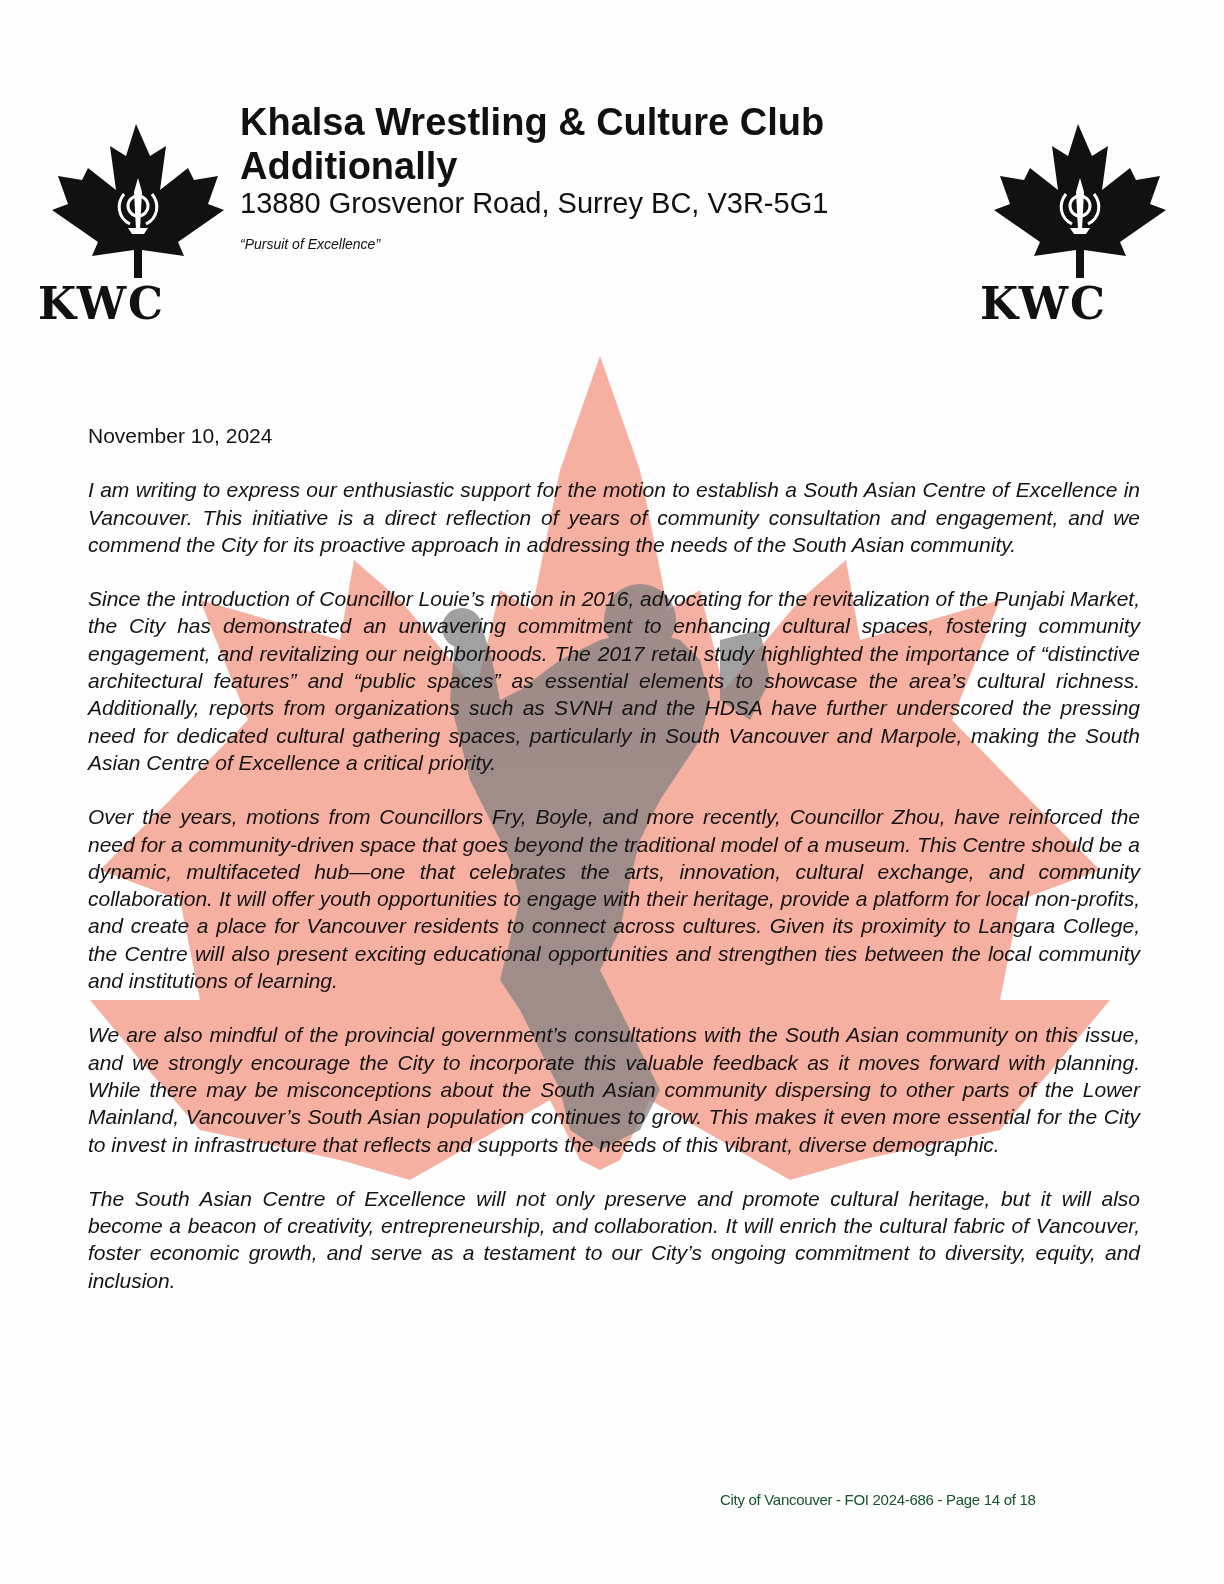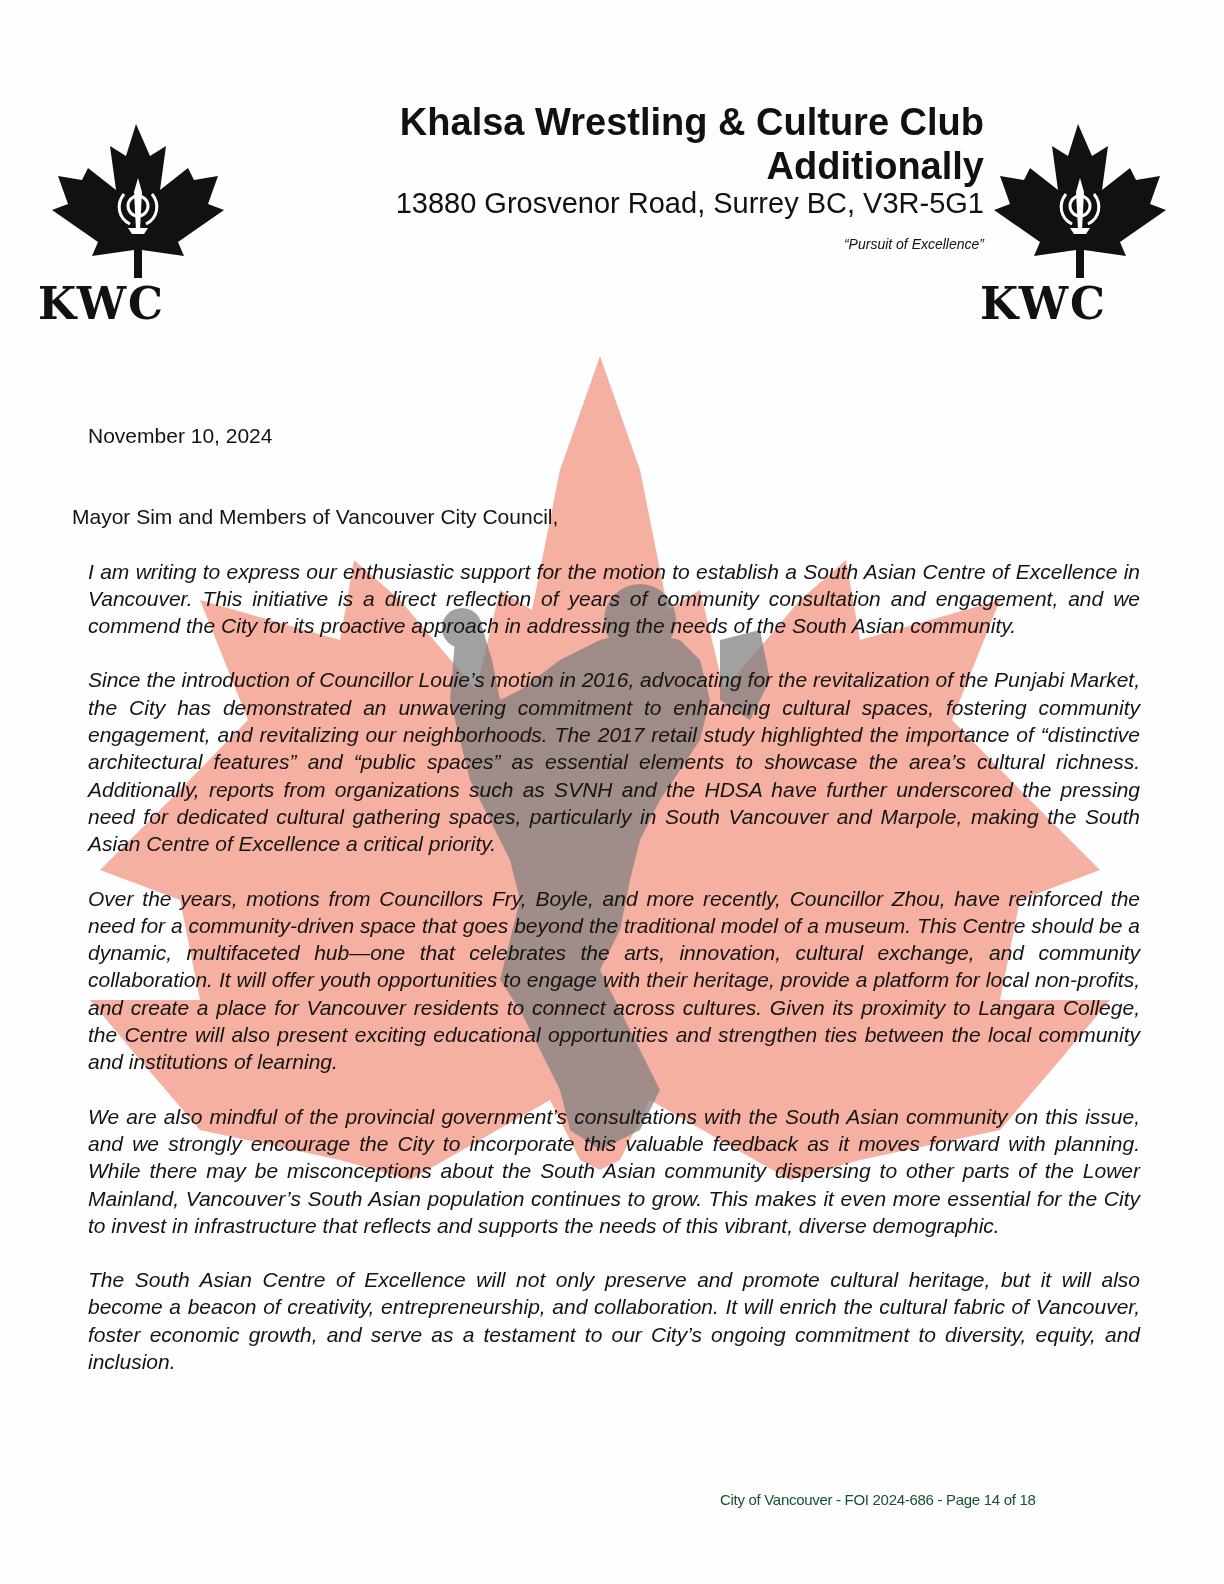--- a/index.html
+++ b/index.html
@@ -13,21 +13,21 @@
   .logo { position: absolute; width: 200px; height: 210px; }
   .logo-left { left: 38px; top: 118px; }
   .logo-right { left: 980px; top: 118px; }
   .logo svg { display: block; }
   .logo-text {
     position: absolute; left: 0; width: 200px; top: 160px;
     text-align: left; font-family: "DejaVu Serif", serif; font-weight: bold;
     font-size: 44px; letter-spacing: 2px; color: #111;
   }
 
-  .header { position: absolute; left: 240px; width: 744px; top: 100px; text-align: right; color: #111; }
+  .header { position: absolute; left: 240px; width: 744px; top: 100px; text-align: left; color: #111; }
   .org-name {
     font-family: "Liberation Sans", sans-serif; font-weight: bold;
     font-size: 38px; line-height: 44px; margin: 0;
   }
   .address {
     font-family: Liberation Sans, sans-serif; font-size: 29px; line-height: 26px; margin-top: 2px;
   }
   .motto {
     font-family: "Liberation Sans", sans-serif; font-style: italic; font-size: 14px; margin-top: 20px;
   }
@@ -119,21 +119,20 @@
 
   <div class="header">
     <div class="org-name">Khalsa Wrestling &amp; Culture Club</div>
     <div class="org-name">Additionally</div>
     <div class="address">13880 Grosvenor Road, Surrey BC, V3R-5G1</div>
     <div class="motto">“Pursuit of Excellence”</div>
   </div>
 
   <div class="letter">
     <p class="date">November 10, 2024</p>
-    <p class="salutation">Mayor Sim and Members of Vancouver City Council,</p>
     <p class="para">I am writing to express our enthusiastic support for the motion to establish a South Asian Centre of Excellence in Vancouver. This initiative is a direct reflection of years of community consultation and engagement, and we commend the City for its proactive approach in addressing the needs of the South Asian community.</p>
     <p class="para">Since the introduction of Councillor Louie’s motion in 2016, advocating for the revitalization of the Punjabi Market, the City has demonstrated an unwavering commitment to enhancing cultural spaces, fostering community engagement, and revitalizing our neighborhoods. The 2017 retail study highlighted the importance of “distinctive architectural features” and “public spaces” as essential elements to showcase the area’s cultural richness. Additionally, reports from organizations such as SVNH and the HDSA have further underscored the pressing need for dedicated cultural gathering spaces, particularly in South Vancouver and Marpole, making the South Asian Centre of Excellence a critical priority.</p>
     <p class="para">Over the years, motions from Councillors Fry, Boyle, and more recently, Councillor Zhou, have reinforced the need for a community-driven space that goes beyond the traditional model of a museum. This Centre should be a dynamic, multifaceted hub—one that celebrates the arts, innovation, cultural exchange, and community collaboration. It will offer youth opportunities to engage with their heritage, provide a platform for local non-profits, and create a place for Vancouver residents to connect across cultures. Given its proximity to Langara College, the Centre will also present exciting educational opportunities and strengthen ties between the local community and institutions of learning.</p>
     <p class="para">We are also mindful of the provincial government’s consultations with the South Asian community on this issue, and we strongly encourage the City to incorporate this valuable feedback as it moves forward with planning. While there may be misconceptions about the South Asian community dispersing to other parts of the Lower Mainland, Vancouver’s South Asian population continues to grow. This makes it even more essential for the City to invest in infrastructure that reflects and supports the needs of this vibrant, diverse demographic.</p>
     <p class="para">The South Asian Centre of Excellence will not only preserve and promote cultural heritage, but it will also become a beacon of creativity, entrepreneurship, and collaboration. It will enrich the cultural fabric of Vancouver, foster economic growth, and serve as a testament to our City’s ongoing commitment to diversity, equity, and inclusion.</p>
   </div>
 
   <div class="footer">City of Vancouver - FOI 2024-686 - Page 14 of 18</div>
 </div>
 

